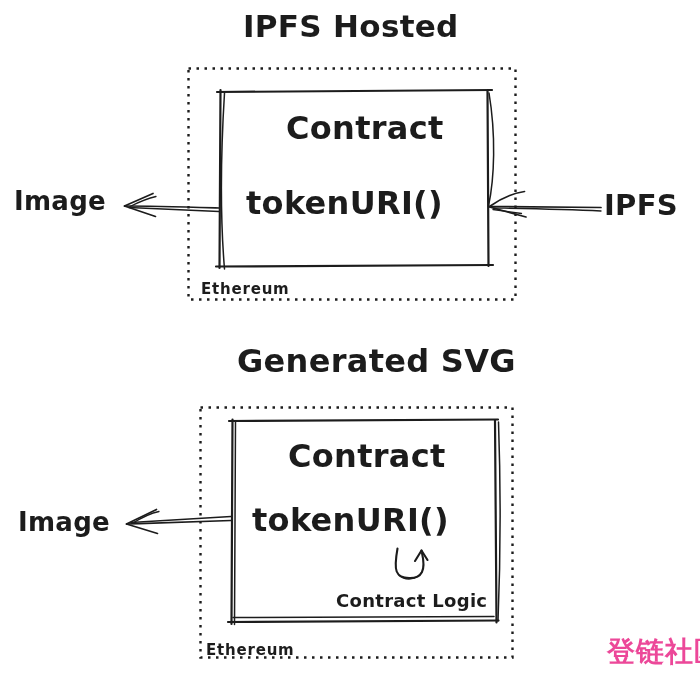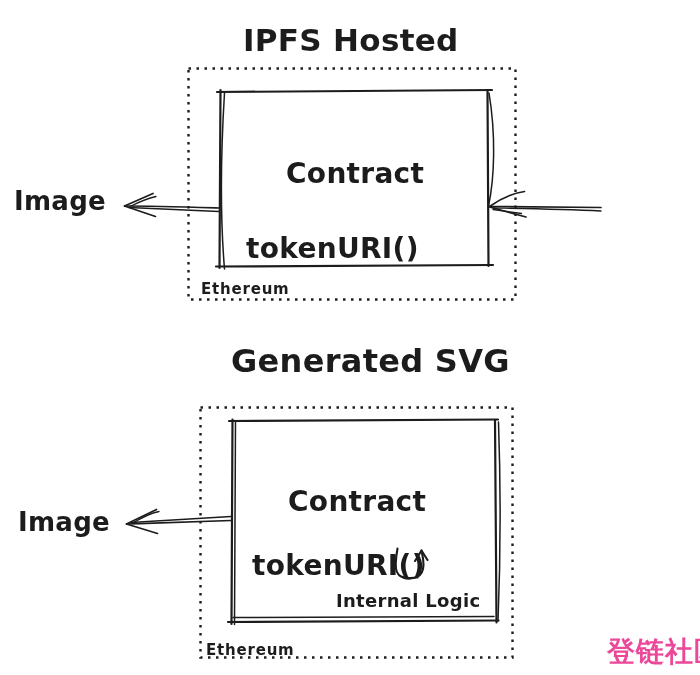--- a/index.html
+++ b/index.html
@@ -19,21 +19,21 @@
   }
   .txt {
     position: absolute;
     white-space: nowrap;
     color: #1c1c1c;
     font-weight: 700;
     line-height: 1.15;
     letter-spacing: 0.3px;
   }
   .title      { font-size: 31px; }
-  .box-label  { font-size: 28px; margin-top: 48px; }
+  .box-label  { font-size: 32px; }
   .side-label { font-size: 26px; }
   .ipfs-label { font-size: 29px; }
   .env-label  { font-size: 15px; letter-spacing: 0.8px; margin-top: 8px; }
   .note-label { font-size: 18px; }
   .watermark  {
     font-size: 28px;
     font-weight: 700;
     color: #ec4899;
     font-family: "DejaVu Serif", "Liberation Serif", serif;
     letter-spacing: 1px;
@@ -99,38 +99,39 @@
     </g>
 
     <g stroke-width="2.1">
       <path d="M397.5 548.5 C393.5 571, 395.5 577.5, 409 578 C422 578.5, 426 570.5, 422 553"></path>
       <path d="M399 575.5 C405 580.5, 416.5 580.5, 421.5 572.5" stroke-width="1.4"></path>
       <path d="M421.5 550.5 L415 561"></path>
       <path d="M421.5 550.5 L427.5 560"></path>
     </g>
   </svg>
 
-  <div class="txt title" style="left:243px; top:23px;">IPFS Hosted</div>
+  <div class="txt title" style="left:243px; top:9px;">IPFS Hosted</div>
 
   <div class="txt box-label" style="left:286px; top:110px;">Contract</div>
 
   <div class="txt box-label" style="left:246px; top:185px;">tokenURI()</div>
 
   <div class="txt side-label" style="left:14px; top:187px;">Image</div>
 
+  <div class="txt ipfs-label" style="left:604px; top:189px;">IPFS</div>
 
   <div class="txt env-label" style="left:201px; top:273px;">Ethereum</div>
 
-  <div class="txt title" style="left:231px; top:343px; font-size:32px;">Generated SVG</div>
+  <div class="txt title" style="left:237px; top:343px; font-size:32px;">Generated SVG</div>
 
   <div class="txt box-label" style="left:288px; top:438px;">Contract</div>
 
   <div class="txt box-label" style="left:252px; top:502px;">tokenURI()</div>
 
   <div class="txt side-label" style="left:18px; top:508px;">Image</div>
 
-  <div class="txt note-label" style="left:336px; top:591px;">Internal Logic</div>
+  <div class="txt note-label" style="left:336px; top:591px;">Contract Logic</div>
 
   <div class="txt env-label" style="left:206px; top:634px;">Ethereum</div>
 
   <div class="txt watermark" style="left:607px; top:636px;">登链社区</div>
 
 </div>
 
 </body></html>

